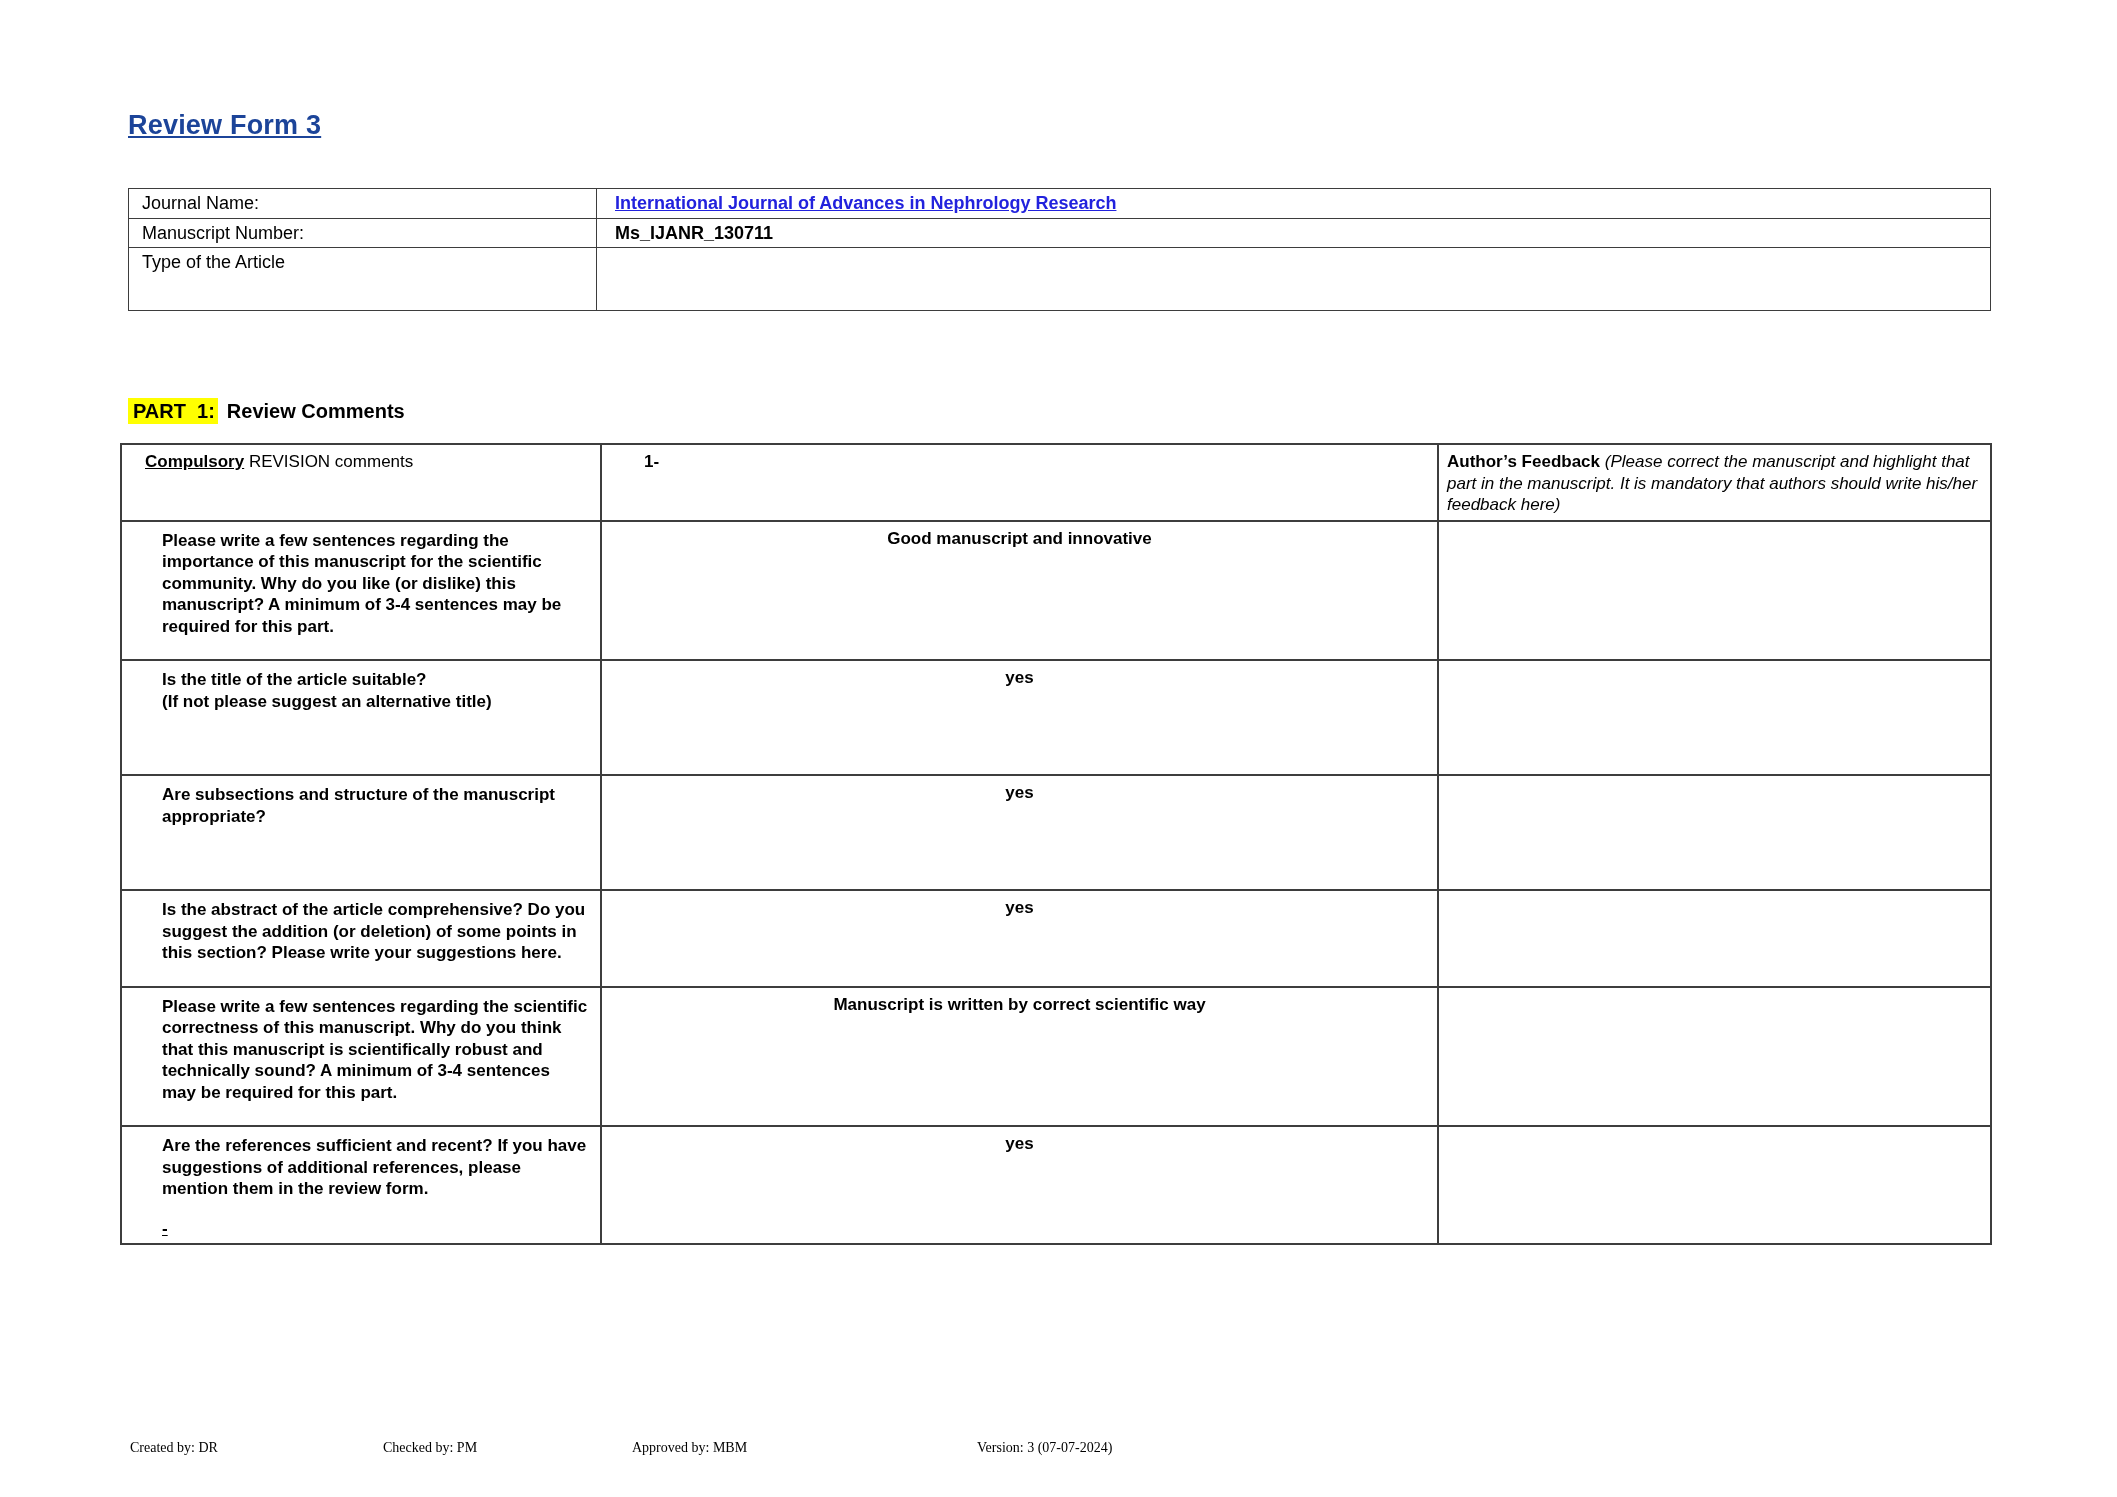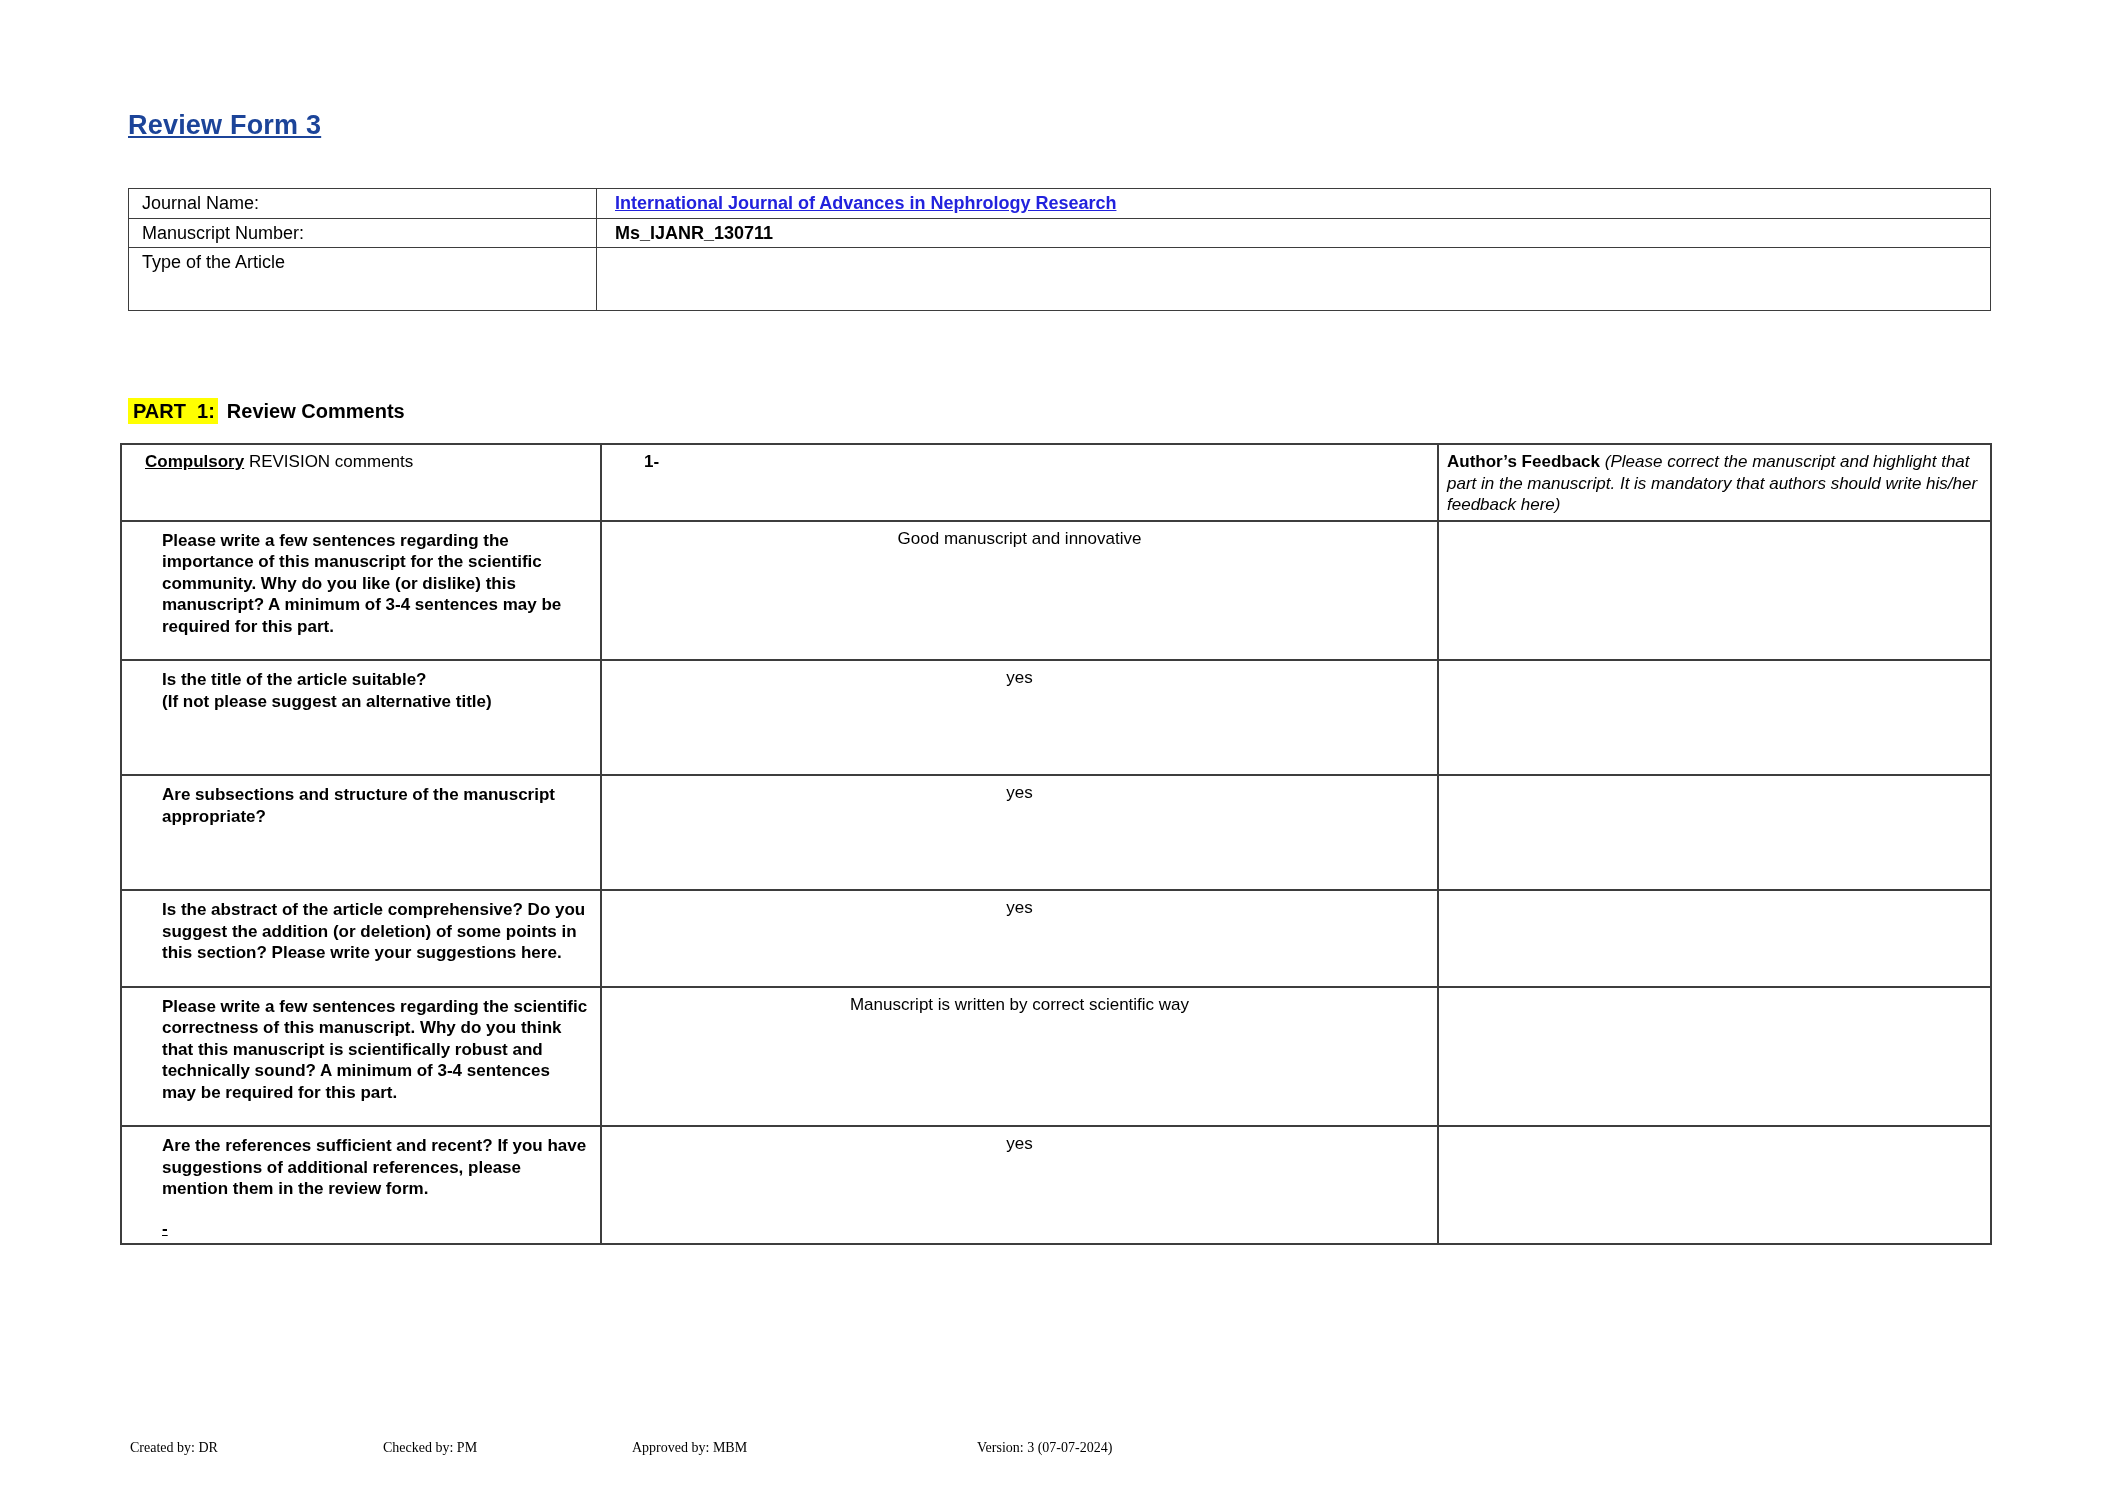--- a/index.html
+++ b/index.html
@@ -96,21 +96,21 @@
   .hdr-q { padding: 6px 10px 4px 23px; }
   .hdr-num { padding: 6px 8px 4px 42px; font-weight: bold; }
   .hdr-fb { padding: 6px 10px 4px 8px; }
   .bold-underline { font-weight: bold; text-decoration: underline; }
   .fb-note-bold { font-weight: bold; }
   .fb-note-italic { font-style: italic; }
 
   .q-cell { padding: 8px 12px 4px 40px; font-weight: bold; }
   .q-text { white-space: pre-line; }
   .q-suffix { font-weight: bold; text-decoration: underline; margin-top: 18px; }
-  .a-cell { padding: 6px 8px 16px 8px; font-weight: normal; text-align: center; }
+  .a-cell { padding: 6px 8px 16px 8px; font-weight: bold; text-align: center; }
   .f-cell { padding: 6px 8px 4px 8px; }
 
   
   .footer-item {
     position: absolute;
     top: 1440px;
     font-family: "Liberation Serif", serif;
     font-size: 14px;
     color: #000;
   }

